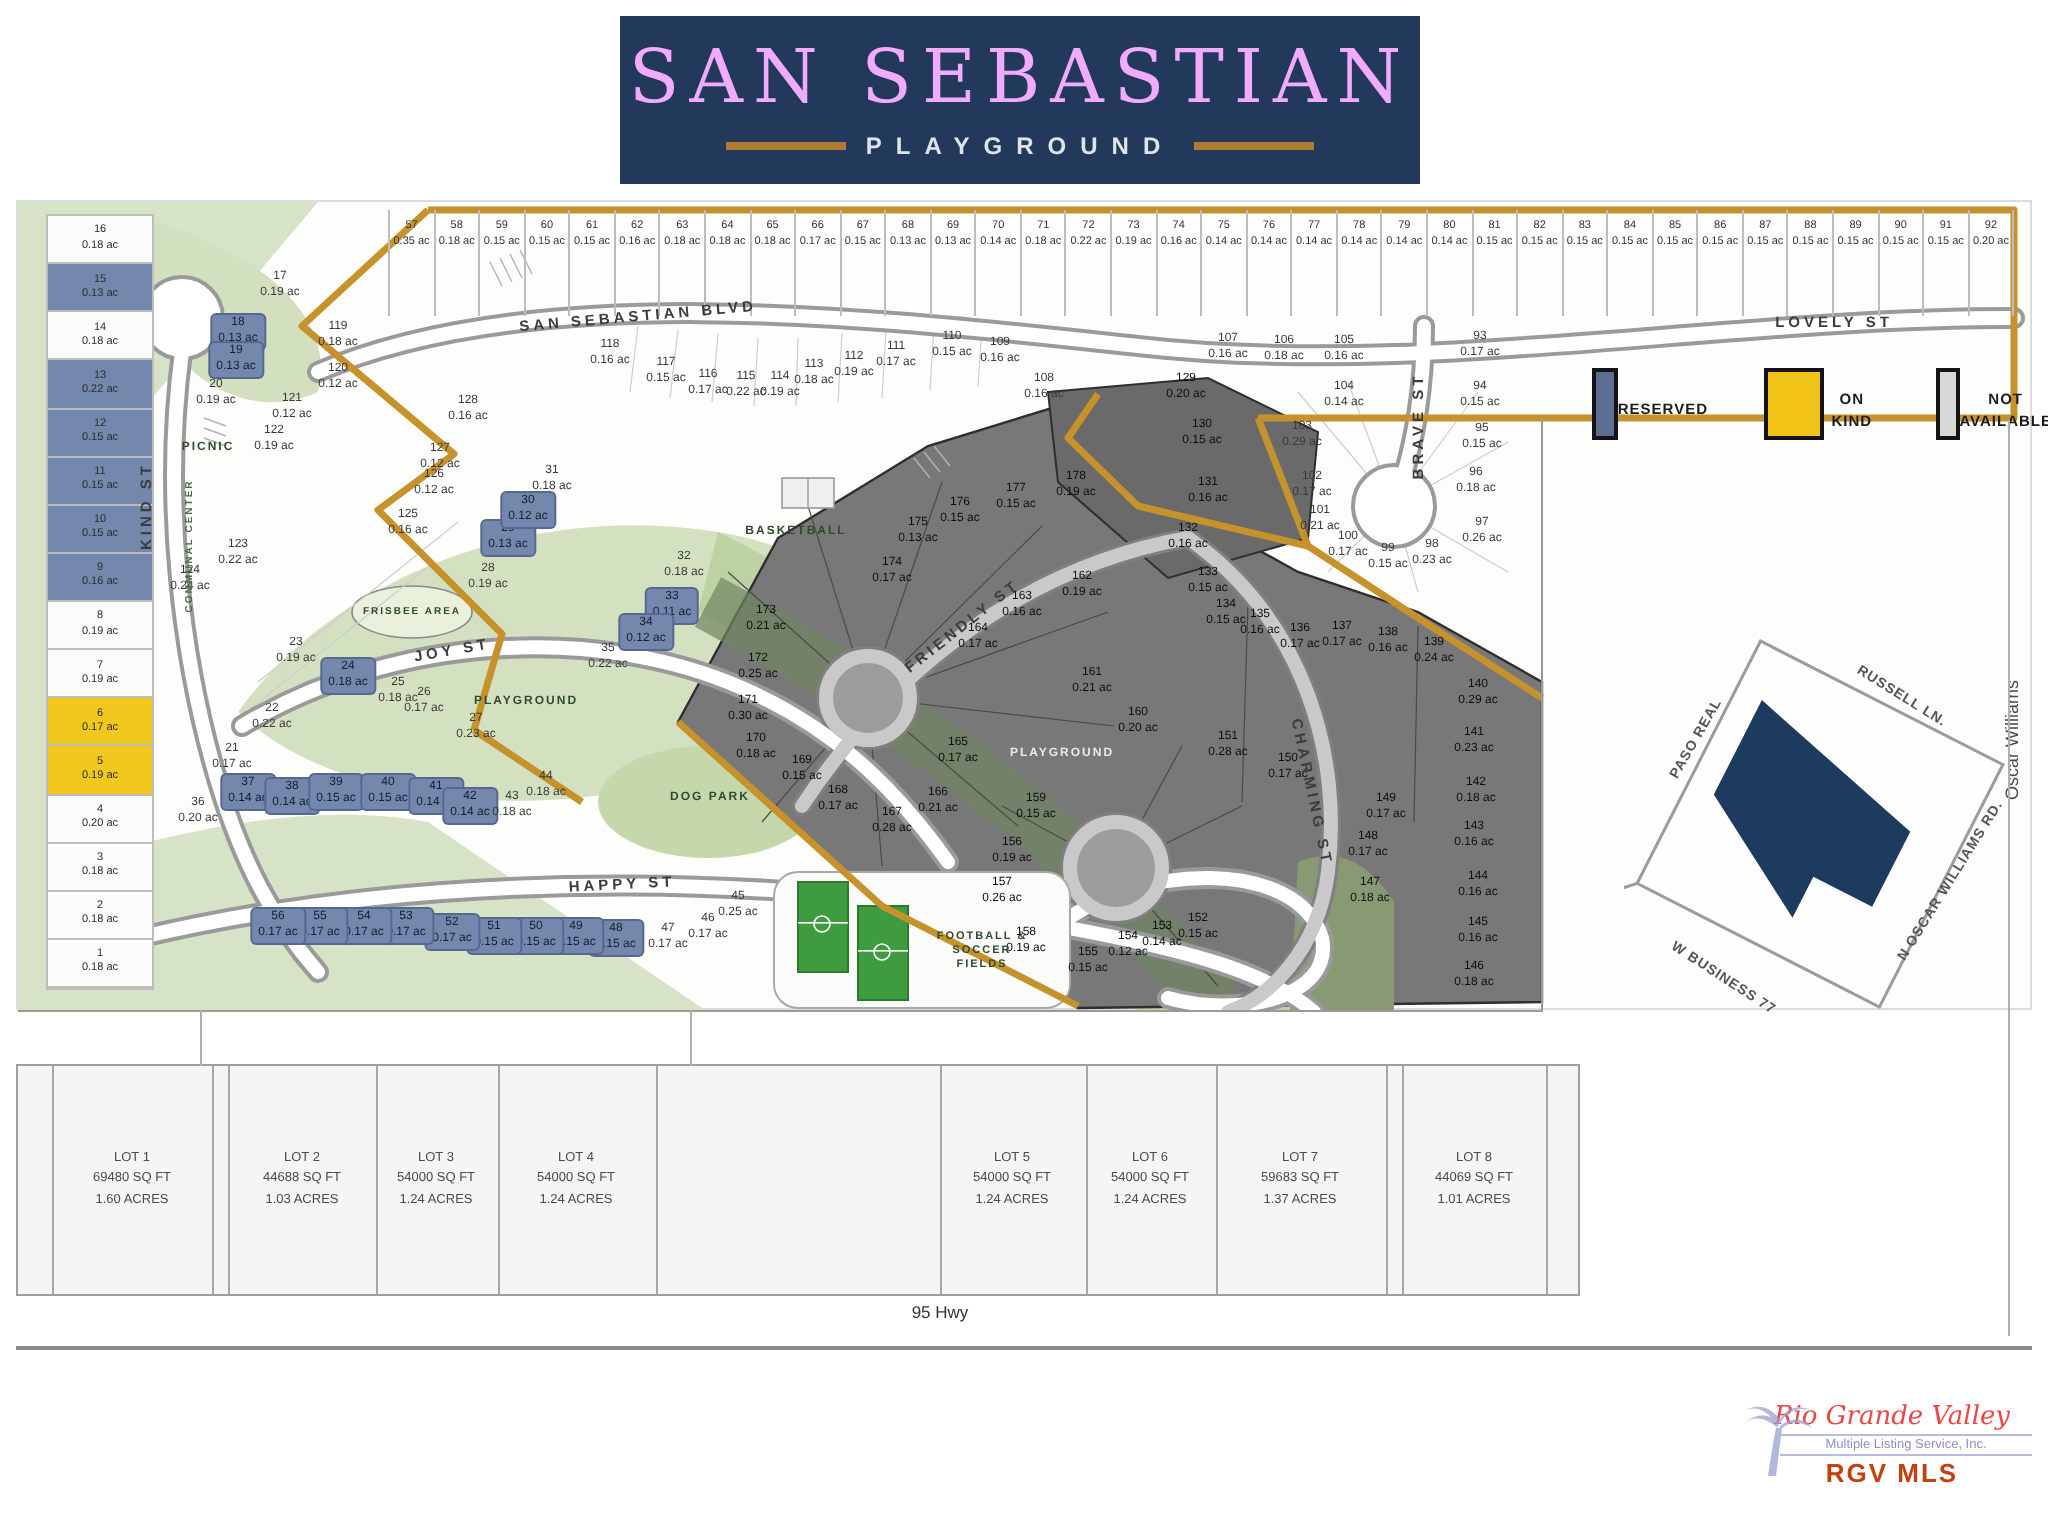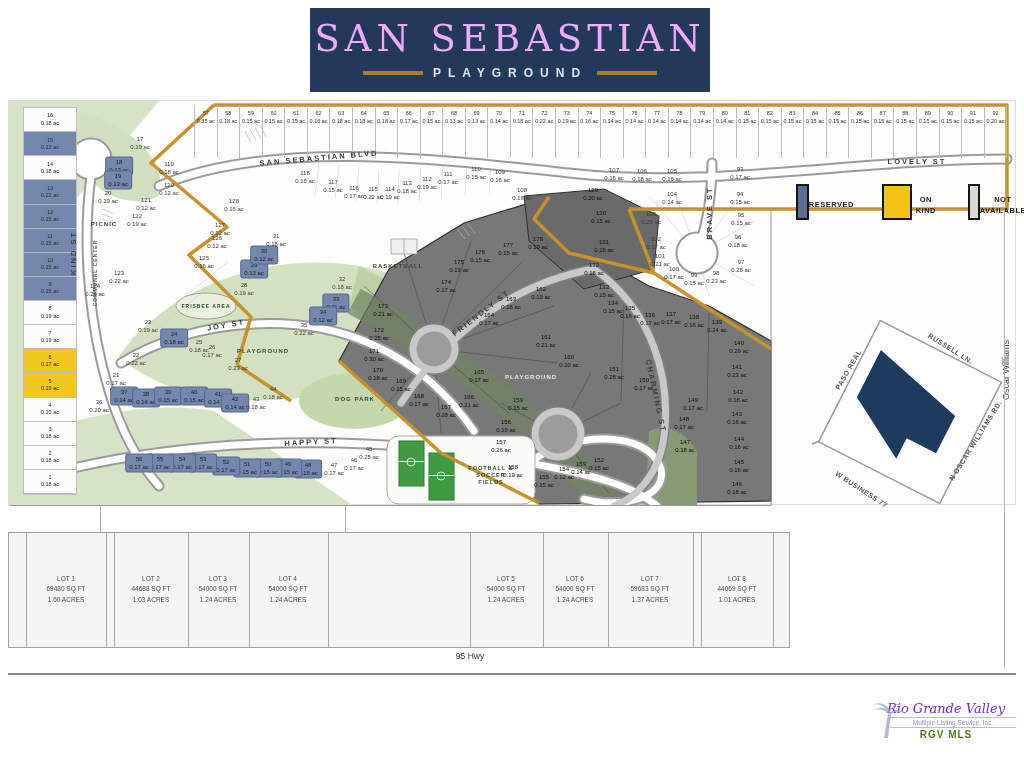--- a/index.html
+++ b/index.html
@@ -58,24 +58,24 @@
         text-align:center;line-height:1.6;white-space:nowrap;}
   .hwy{position:absolute;left:420px;top:651px;width:100px;text-align:center;font-size:8.5px;color:#333;}
   .hline{position:absolute;left:8px;top:673px;width:1008px;height:2px;background:#8a8a8a;}
   .vline{position:absolute;width:1px;background:#b0b0b0;}
   
   .phase{position:absolute;left:0;top:690px;width:1024px;text-align:center;
          font-family:"DejaVu Serif",serif;font-size:52px;color:#121212;letter-spacing:3px;
          text-shadow:2px 2px 1px #c4c4c4;}
   
   .wm{position:absolute;right:8px;top:702px;width:140px;text-align:center;}
-  .wm-script{font-family:"DejaVu Serif",serif;font-style:italic;font-size:13px;color:#6d28d9;line-height:1;}
+  .wm-script{font-family:"DejaVu Serif",serif;font-style:italic;font-size:13px;color:#ef4444;line-height:1;}
   .wm-small{font-size:6.5px;color:#8b90cc;border-top:1px solid #b9bcdf;border-bottom:1px solid #b9bcdf;
             padding:1px 0;margin:2px 0 1px 14px;}
-  .wm-mls{font-size:10px;font-weight:bold;color:#4d7c0f;letter-spacing:1px;}
+  .wm-mls{font-size:13px;font-weight:bold;color:#c2410c;letter-spacing:1px;}
   .wm-palm{position:absolute;left:-4px;top:-2px;opacity:.75;}
 </style>
 </head>
 <body>
 
 <div class="page">
 
   <div class="brand">
     <div class="brand-title">SAN SEBASTIAN</div>
     <div class="brand-sub">

